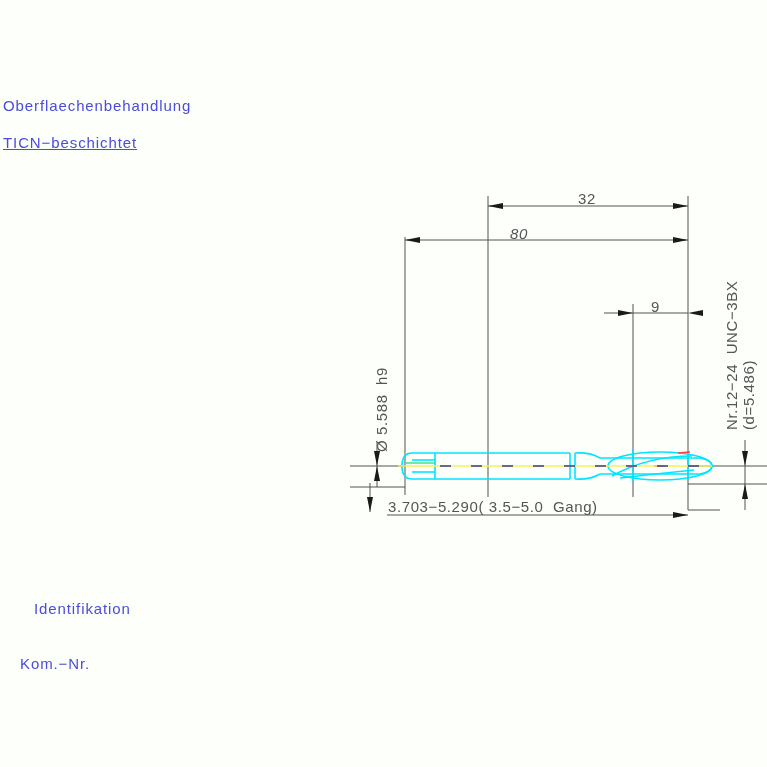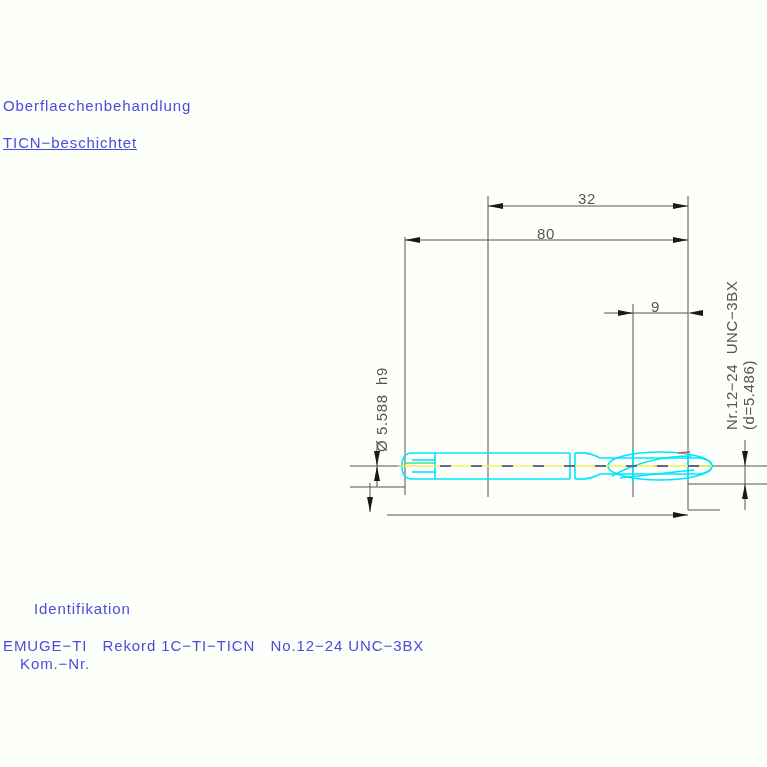--- a/index.html
+++ b/index.html
@@ -160,30 +160,30 @@
     </g>
 
   </svg>
 
   <div class="cad-text" style="left:3px; top:97px;">Oberflaechenbehandlung</div>
 
   <div class="cad-text" style="left:3px; top:134px;text-decoration:underline;">TICN−beschichtet</div>
 
   <div class="cad-text" style="left:16px; top:600px;margin-left:18px;">Identifikation</div>
 
-  <div class="cad-text" style="left:3px; top:637px;">EMUGE−TI   Rekord 1C−TI−TICN   No.12−24 UNC−3BX</div>
 
   <div class="cad-text" style="left:20px; top:655px;">Kom.−Nr.</div>
 
   <div class="dim-text" style="left:578px; top:190px;">32</div>
 
-  <div class="dim-text" style="left:537px; top:225px;">80</div>
+  <div class="dim-text" style="left:510px; top:225px;font-style:italic;">80</div>
 
   <div class="dim-text" style="left:651px; top:298px;">9</div>
 
   <div class="dim-text rot90" style="left:373px; top:452px;">Ø 5.588  h9</div>
 
   <div class="dim-text rot90" style="left:723px; top:430px;">Nr.12−24  UNC−3BX</div>
 
   <div class="dim-text rot90" style="left:740px; top:430px;">(d=5.486)</div>
 
+  <div class="dim-text" style="left:388px; top:498px;">3.703−5.290( 3.5−5.0  Gang)</div>
 
 </div>
 
 </body></html>

